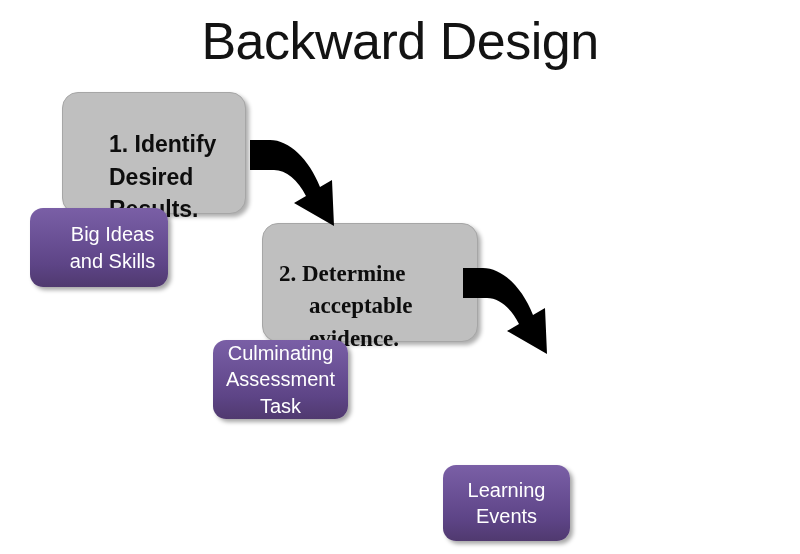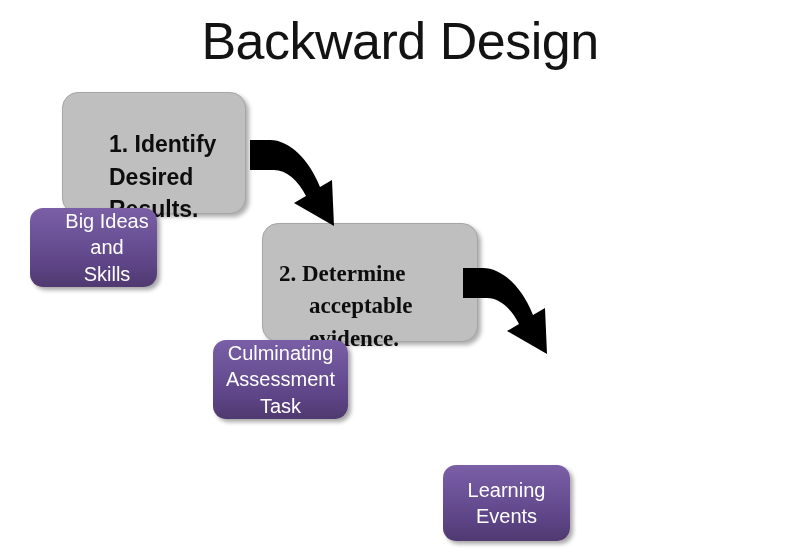--- a/index.html
+++ b/index.html
@@ -81,21 +81,21 @@
   .tag-text {
     font-size: 20px;
     font-weight: 400;
     color: #ffffff;
     text-align: center;
     line-height: 1.32;
     white-space: pre-line;
     padding: 0 8px;
   }
 
-  #tag-1 { left: 30px;  top: 208px; width: 127px; height: 79px; padding-left: 27px; }
+  #tag-1 { left: 30px;  top: 208px; width: 138px; height: 79px; padding-left: 27px; }
   #tag-2 { left: 213px; top: 340px; width: 135px; height: 79px; }
   #tag-3 { left: 443px; top: 465px; width: 127px; height: 76px; border-radius: 13px; }
 
   
   .arrow {
     position: absolute;
     z-index: 4;
   }
   #arrow-1 { left: 248px; top: 130px; width: 95px; height: 100px; }
   #arrow-2 { left: 461px; top: 258px; width: 95px; height: 100px; }

